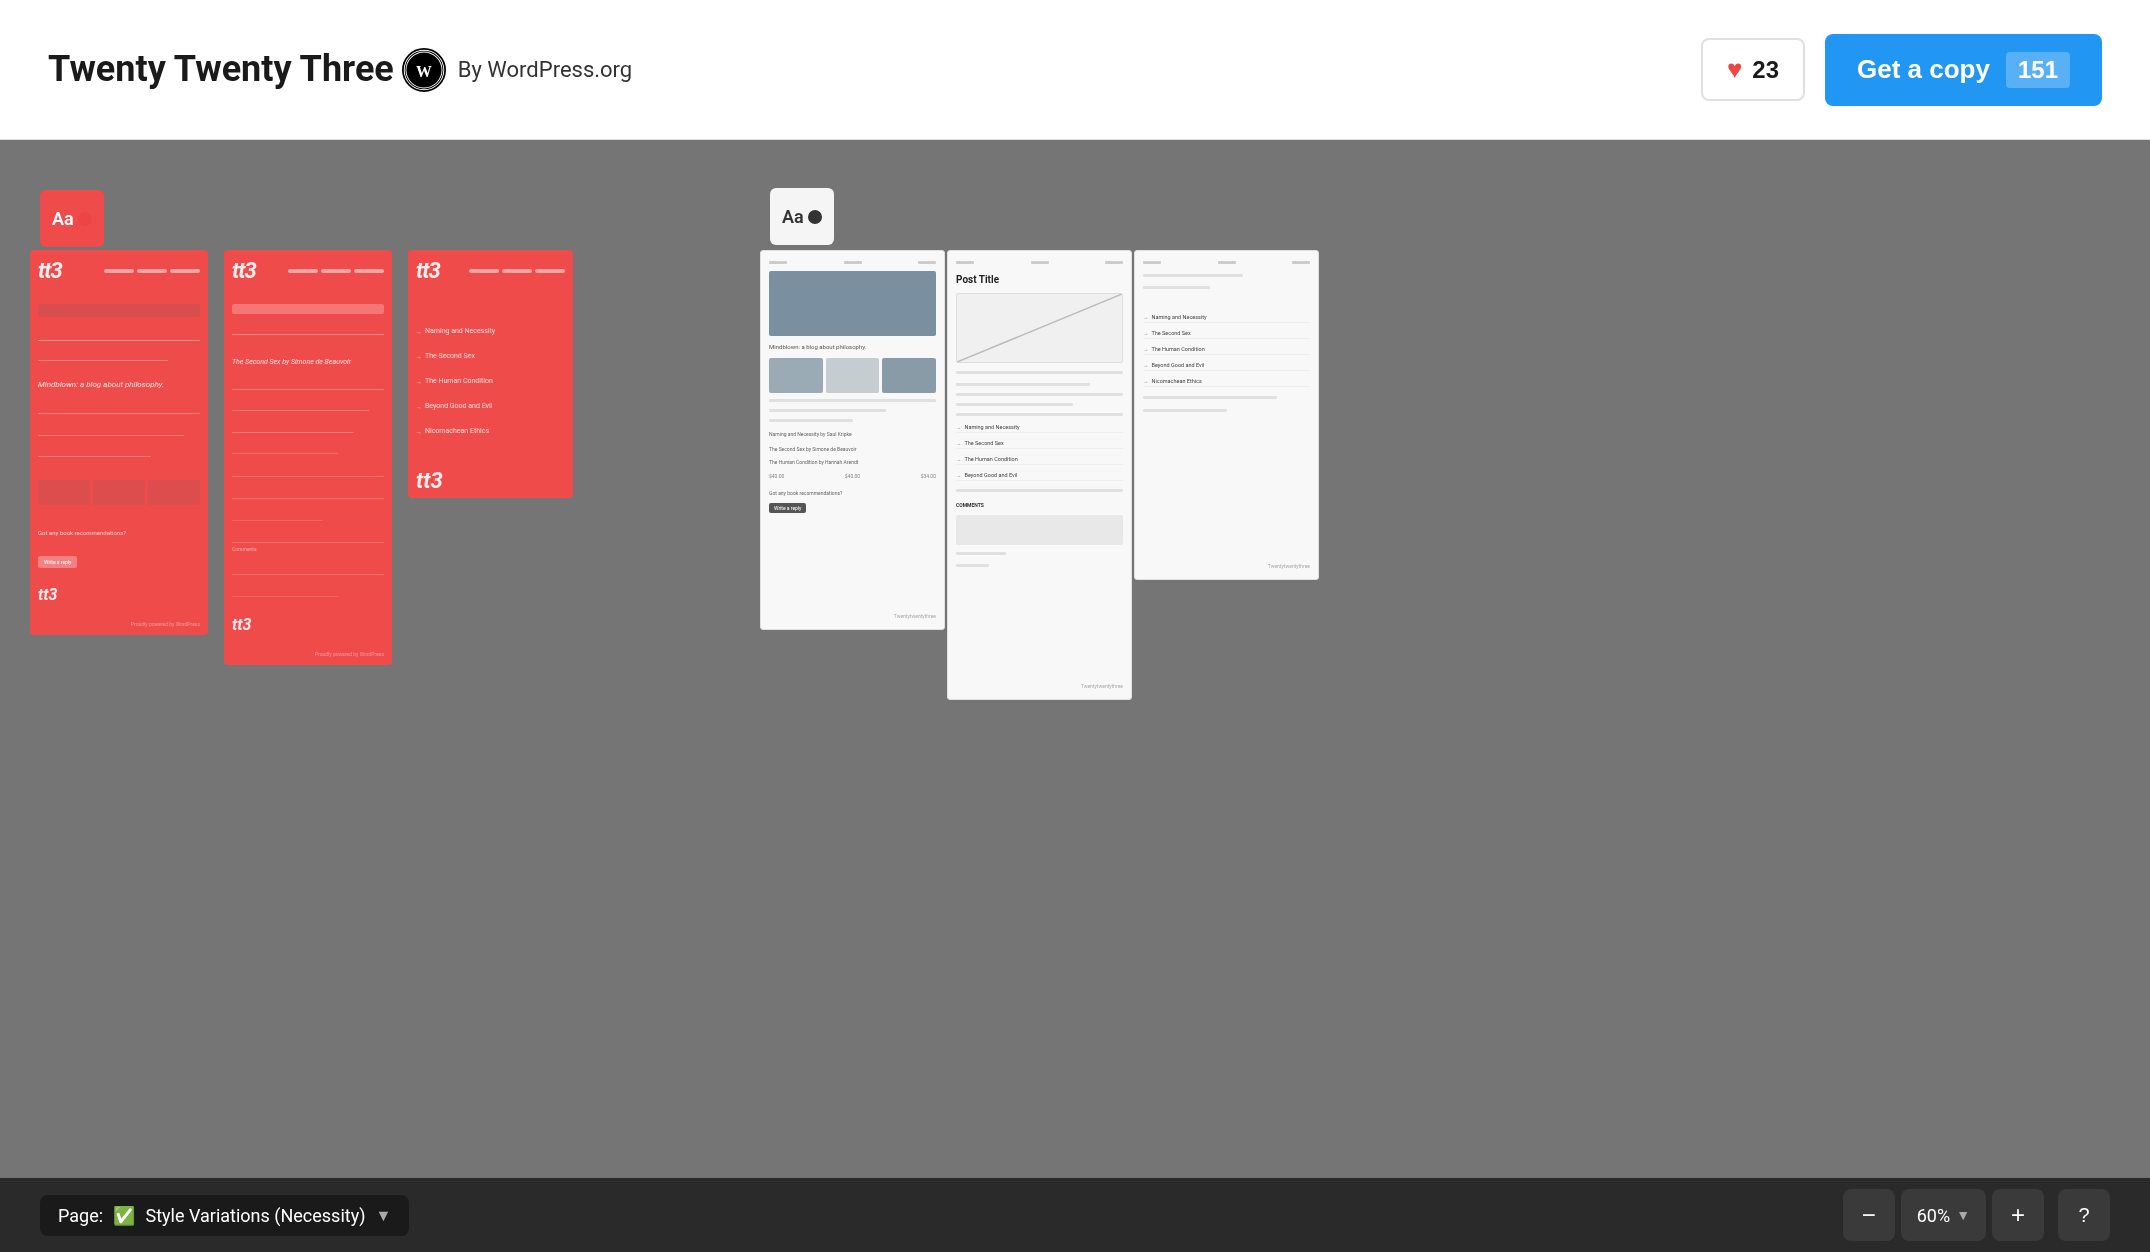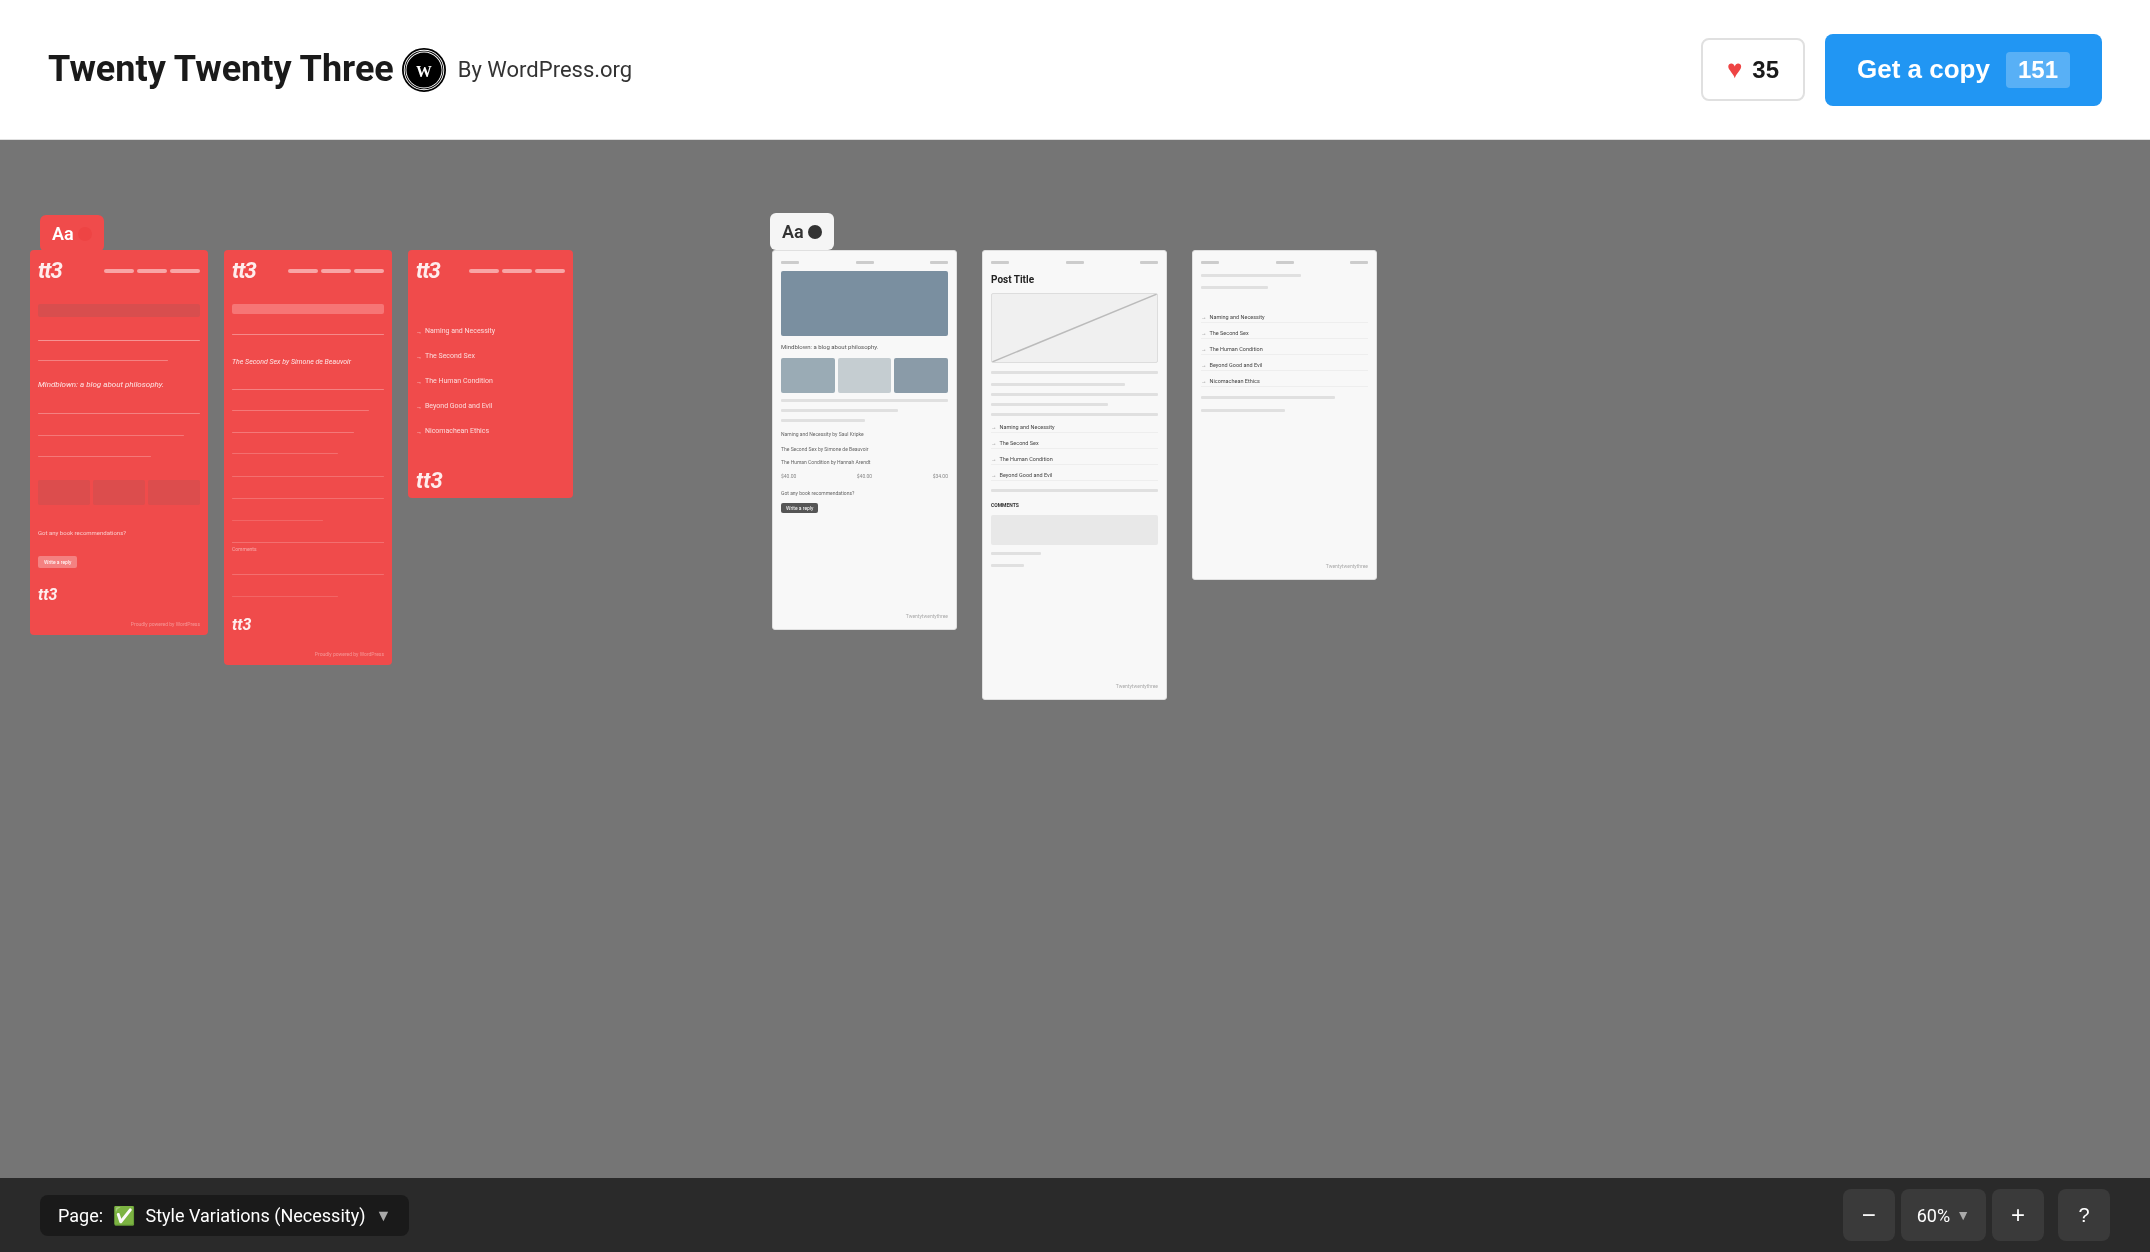--- a/index.html
+++ b/index.html
@@ -98,23 +98,22 @@
 
     
     .color-swatch {
       position: absolute;
       display: flex;
       align-items: center;
       justify-content: center;
       border-radius: 6px;
       font-size: 18px;
       font-weight: 600;
-      padding: 8px 12px;
+      padding: 18px 12px;
       gap: 4px;
-      margin-top: 25px;
     }
     .swatch-red {
       background: #f04b4b;
       color: #fff;
       top: 50px;
       left: 40px;
     }
     .swatch-white {
       background: #f5f5f5;
       color: #333;
@@ -196,23 +195,22 @@
     .card-list-arrow {
       font-size: 6px;
     }
 
     
     .previews-container-white {
       position: absolute;
       top: 110px;
       left: 760px;
       display: flex;
-      gap: 25px;
+      gap: 2px;
       align-items: flex-start;
-      margin-left: 12px;
     }
 
     .wcard {
       background: #f8f8f8;
       border-radius: 3px;
       overflow: hidden;
       border: 1px solid #e0e0e0;
     }
     .wcard-lg {
       width: 185px;
@@ -403,21 +401,21 @@
         <circle cx="50" cy="50" r="44" fill="#000"></circle>
         <path d="M8,50 A42,42 0 1,0 92,50 A42,42 0 1,0 8,50 Z M50,10 C72,10 90,28 90,50 C90,72 72,90 50,90 C28,90 10,72 10,50 C10,28 28,10 50,10 Z" fill="#fff" fill-rule="evenodd"></path>
         <text x="50" y="67" text-anchor="middle" font-size="36" font-weight="900" fill="#fff" font-family="Georgia,serif">W</text>
       </svg>
       <span class="header-by">By WordPress.org</span>
     </div>
   </div>
   <div class="header-right">
     <button class="like-btn">
       <span class="heart">♥</span>
-      <span>35</span>
+      <span>23</span>
     </button>
     <button class="get-copy-btn">
       <span>Get a copy</span>
       <span class="count">151</span>
     </button>
   </div>
 </div>
 
 <div class="canvas">
 

